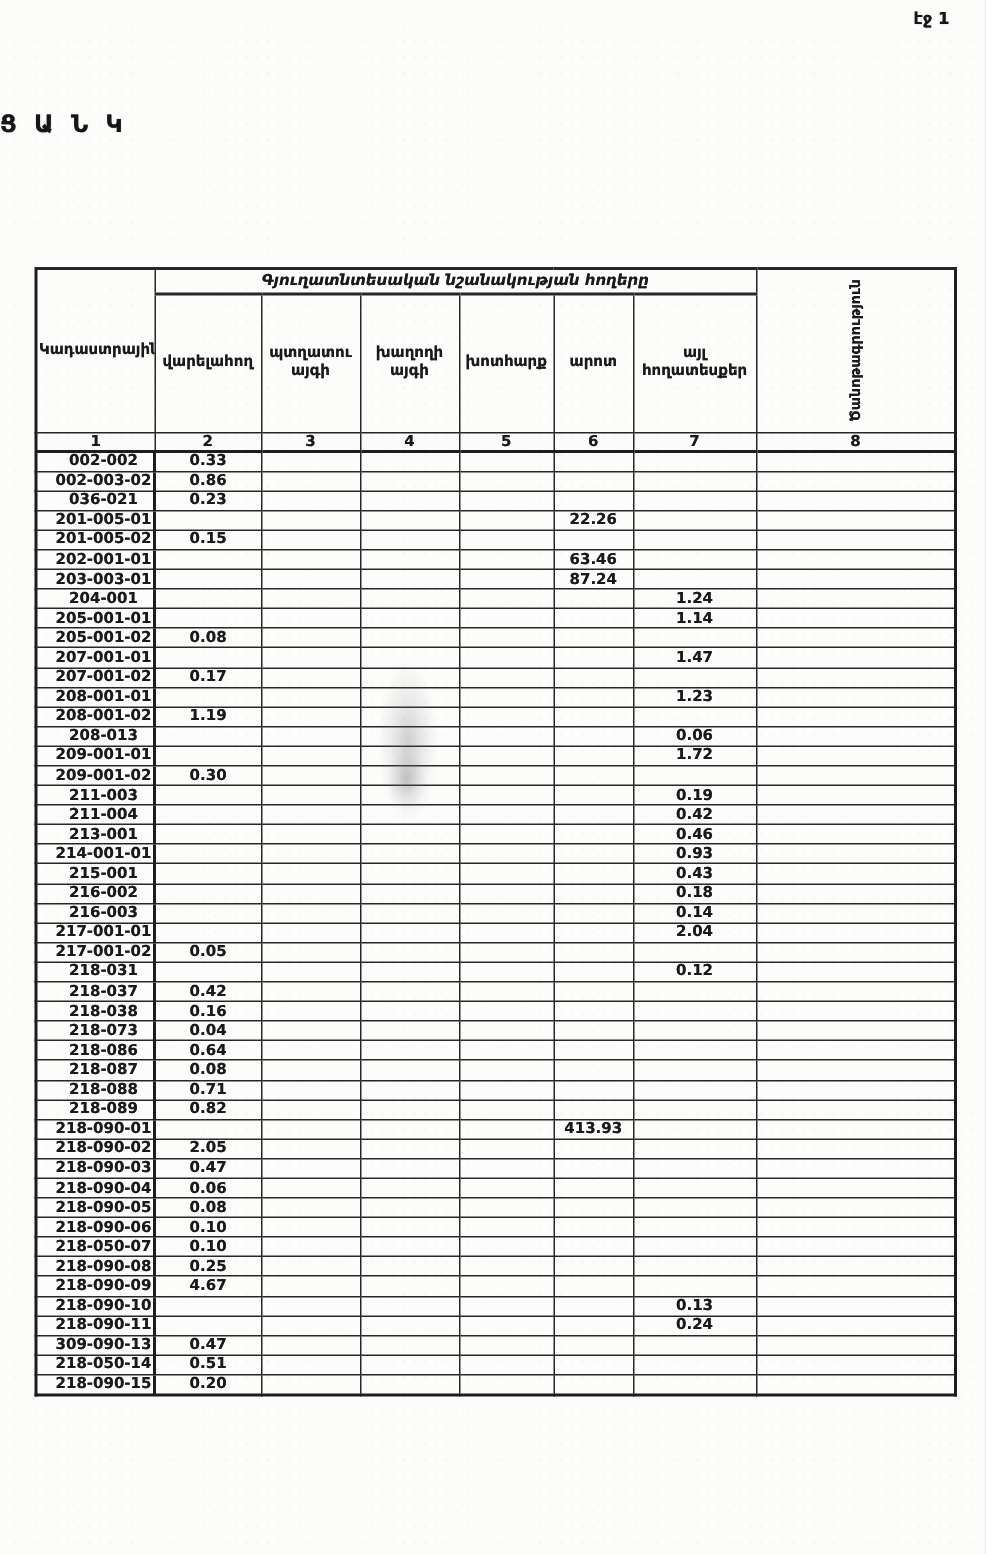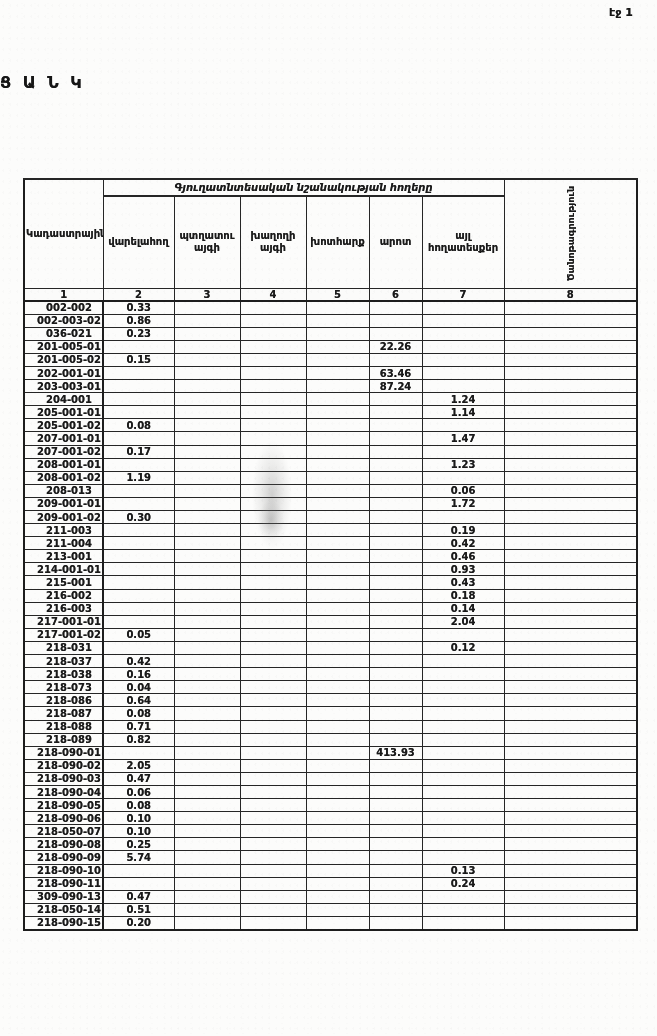--- a/index.html
+++ b/index.html
@@ -565,21 +565,21 @@
           <td>0.25</td>
           <td></td>
           <td></td>
           <td></td>
           <td></td>
           <td></td>
           <td></td>
         </tr>
         <tr>
           <td>218-090-09</td>
-          <td>5.74</td>
+          <td>4.67</td>
           <td></td>
           <td></td>
           <td></td>
           <td></td>
           <td></td>
           <td></td>
         </tr>
         <tr>
           <td>218-090-10</td>
           <td></td>

